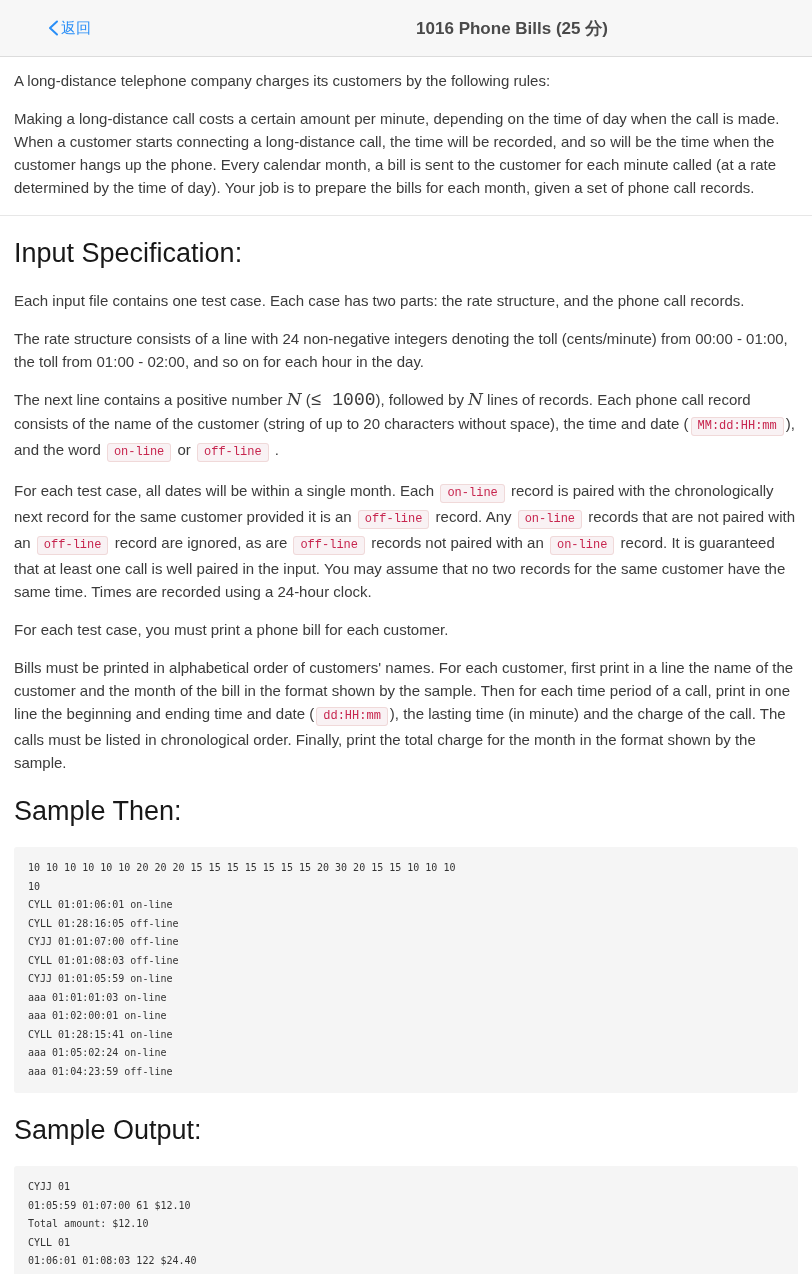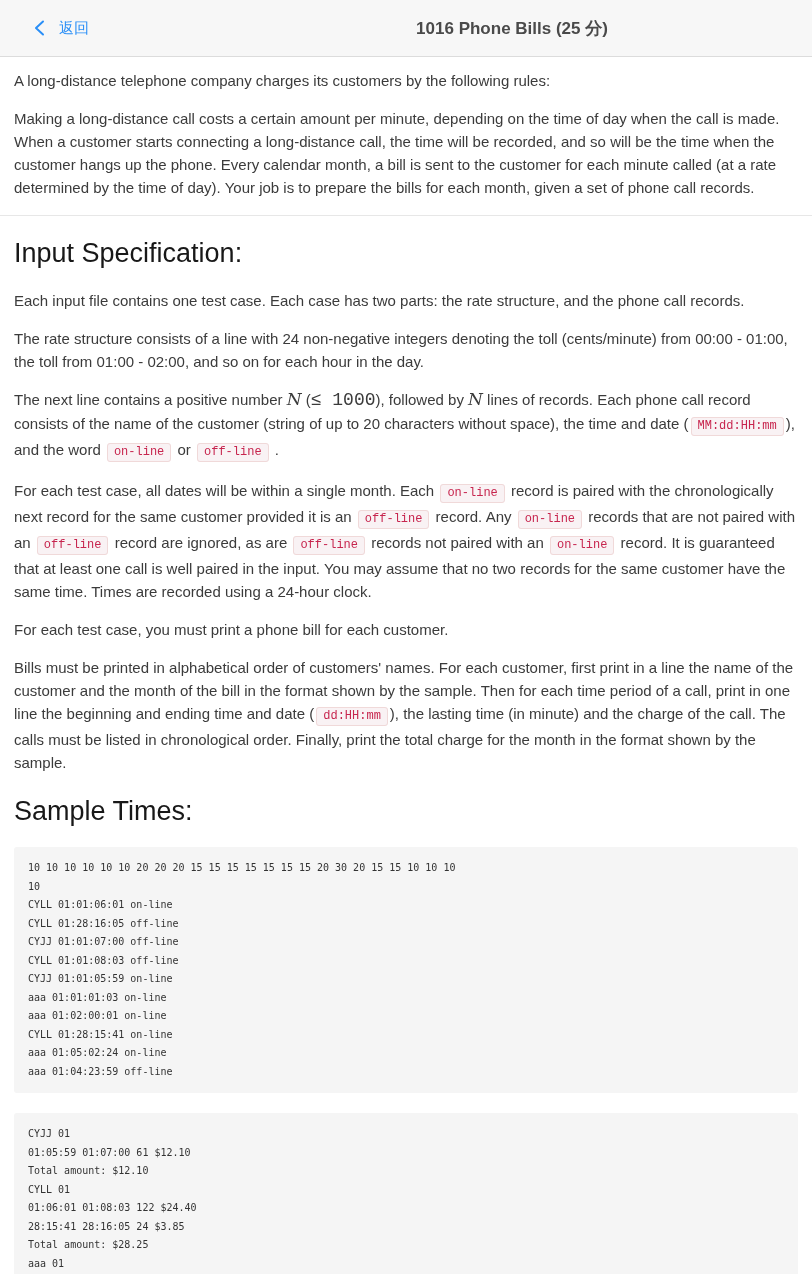--- a/index.html
+++ b/index.html
@@ -11,26 +11,26 @@
     font-family: "Liberation Sans", "DejaVu Sans", sans-serif;
   }
   .header {
     position: relative;
     height: 57px;
     background: var(--header-bg, #f7f7f7);
     border-bottom: 1px solid #dcdcdc;
   }
   .back {
     position: absolute;
-    left: 34px;
+    left: 48px;
     top: 50%;
     transform: translateY(-50%);
     display: flex;
     align-items: center;
-    gap: 14px;
+    gap: 2px;
     color: var(--accent-blue, #2a8ff7);
     font-size: 15px;
     cursor: pointer;
     text-decoration: none;
     user-select: none;
   }
   .back svg { display: block; }
   .page-title {
     position: absolute;
     left: 512px;
@@ -127,35 +127,36 @@
     <span>For each test case, all dates will be within a single month. Each </span><span class="inline-code">on-line</span><span> record is paired with the chronologically next record for the same customer provided it is an </span><span class="inline-code">off-line</span><span> record. Any </span><span class="inline-code">on-line</span><span> records that are not paired with an </span><span class="inline-code">off-line</span><span> record are ignored, as are </span><span class="inline-code">off-line</span><span> records not paired with an </span><span class="inline-code">on-line</span><span> record. It is guaranteed that at least one call is well paired in the input. You may assume that no two records for the same customer have the same time. Times are recorded using a 24-hour clock.</span>
   </p>
 
 
   <p class="body">For each test case, you must print a phone bill for each customer.</p>
 
   <p class="body">
     <span>Bills must be printed in alphabetical order of customers' names. For each customer, first print in a line the name of the customer and the month of the bill in the format shown by the sample. Then for each time period of a call, print in one line the beginning and ending time and date (</span><span class="inline-code">dd:HH:mm</span><span>), the lasting time (in minute) and the charge of the call. The calls must be listed in chronological order. Finally, print the total charge for the month in the format shown by the sample.</span>
   </p>
 
-  <h2 class="section">Sample Times:</h2>
+  <h2 class="section">Sample Then:</h2>
 
   <pre class="code-block">10 10 10 10 10 10 20 20 20 15 15 15 15 15 15 15 20 30 20 15 15 10 10 10
 10
 CYLL 01:01:06:01 on-line
 CYLL 01:28:16:05 off-line
 CYJJ 01:01:07:00 off-line
 CYLL 01:01:08:03 off-line
 CYJJ 01:01:05:59 on-line
 aaa 01:01:01:03 on-line
 aaa 01:02:00:01 on-line
 CYLL 01:28:15:41 on-line
 aaa 01:05:02:24 on-line
 aaa 01:04:23:59 off-line</pre>
 
+  <h2 class="section">Sample Output:</h2>
 
   <pre class="code-block">CYJJ 01
 01:05:59 01:07:00 61 $12.10
 Total amount: $12.10
 CYLL 01
 01:06:01 01:08:03 122 $24.40
 28:15:41 28:16:05 24 $3.85
 Total amount: $28.25
 aaa 01
 02:00:01 04:23:59 4318 $638.80

